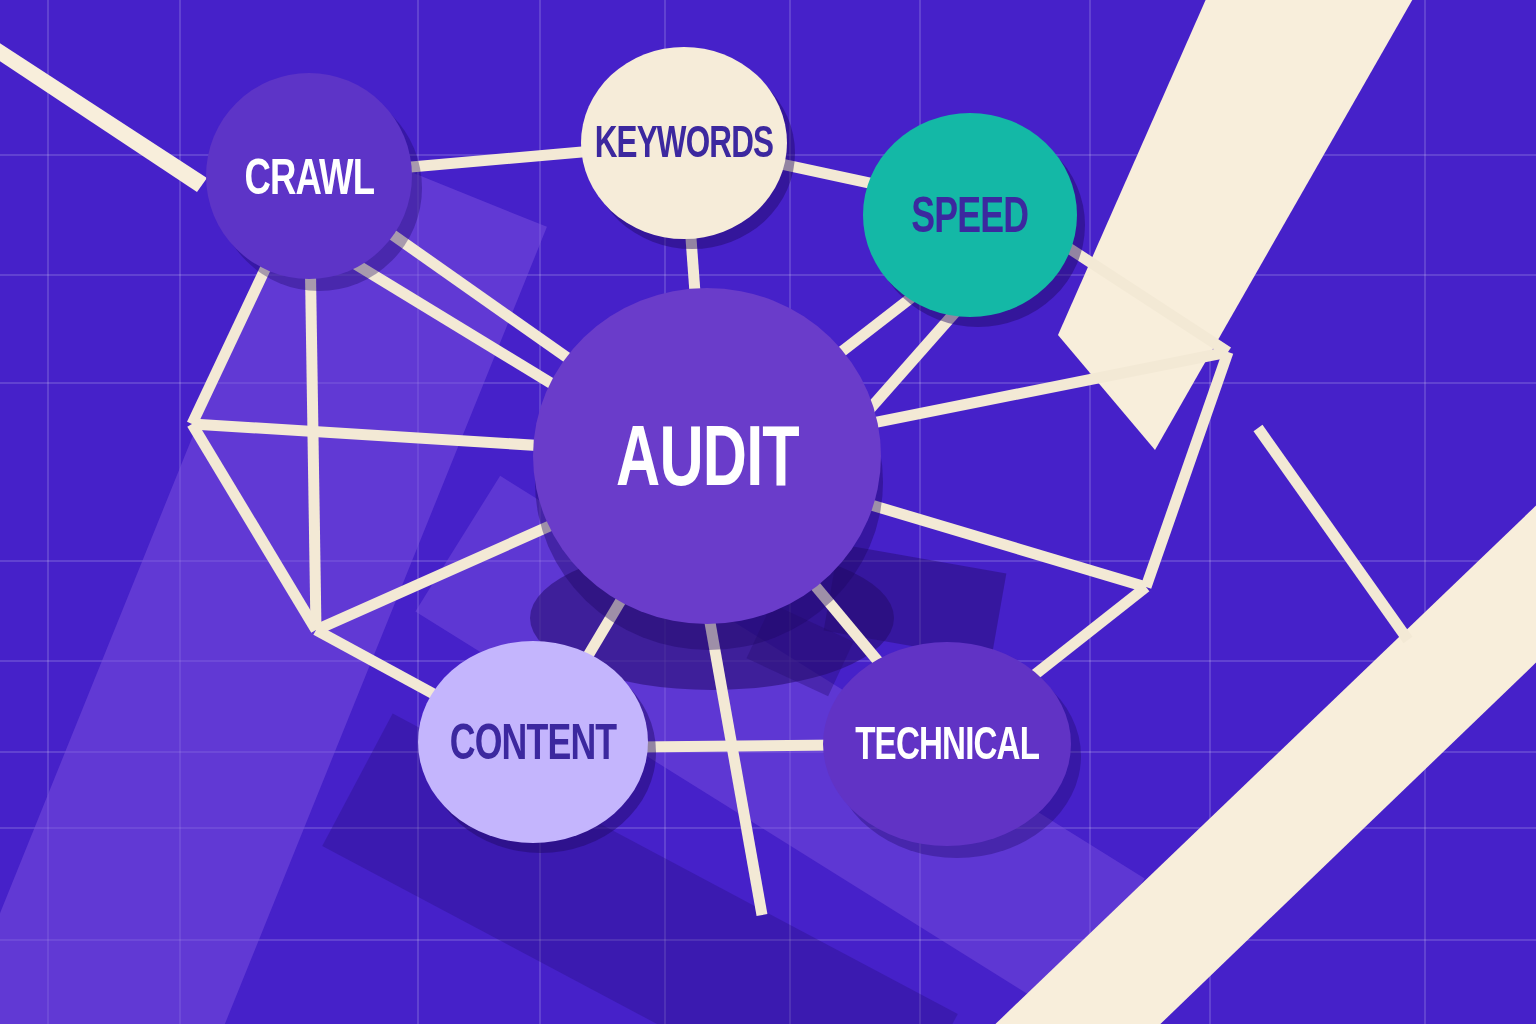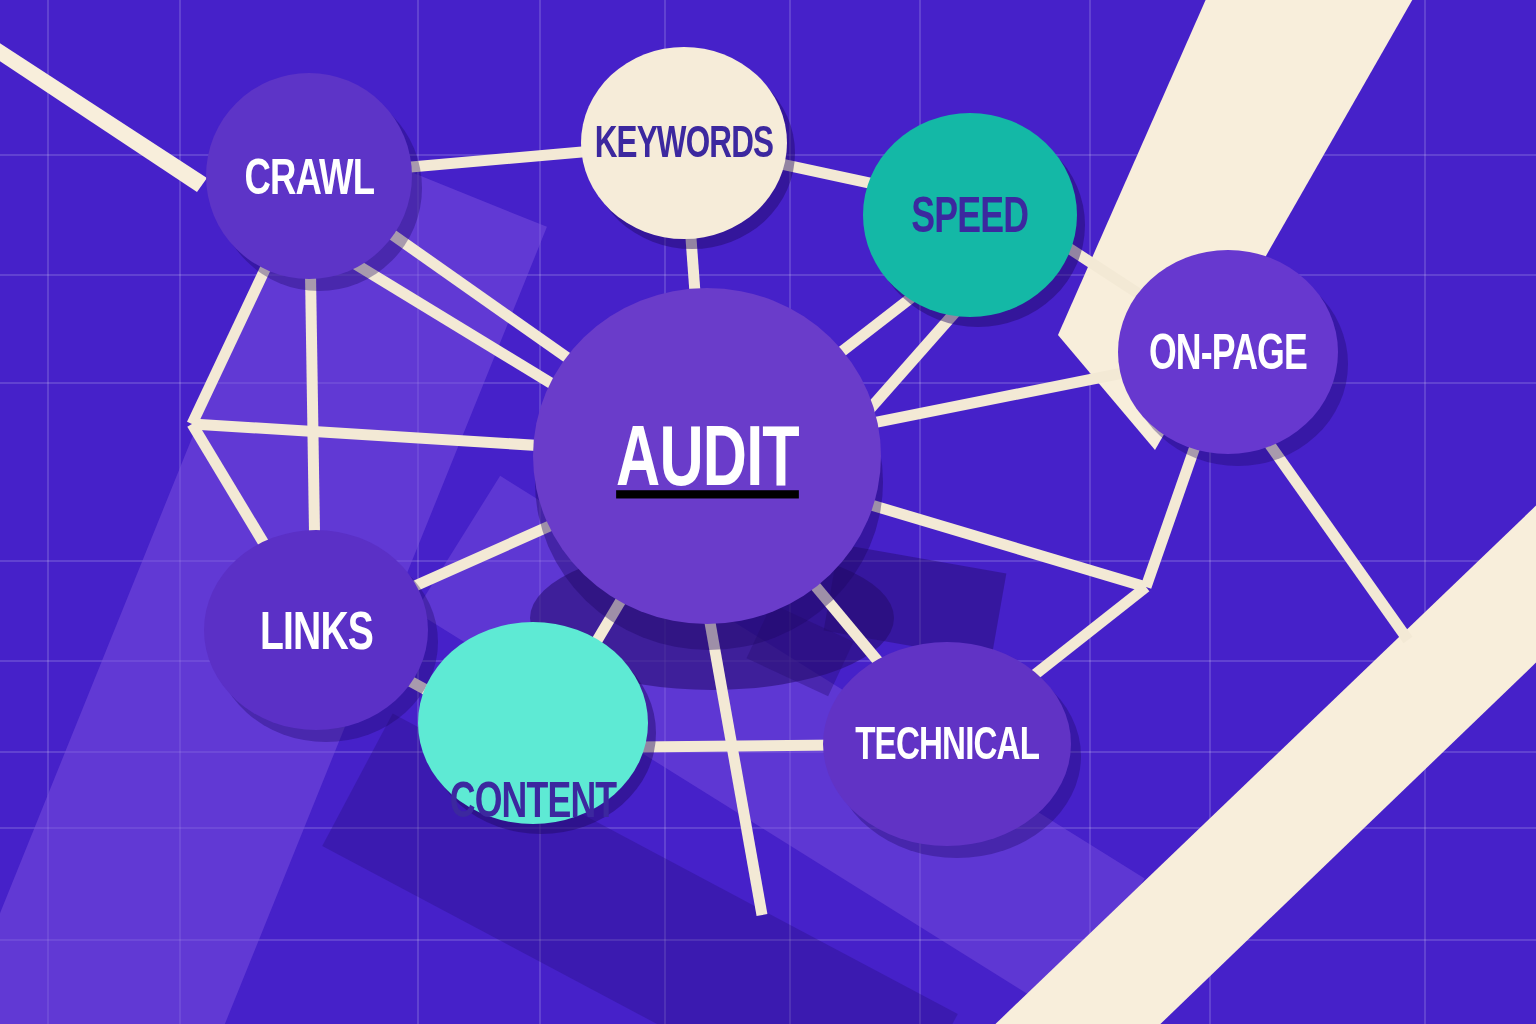--- a/index.html
+++ b/index.html
@@ -77,37 +77,31 @@
       <line x1="533" y1="748" x2="707" y2="456" stroke="#f3e9d5" stroke-width="11"></line>
       <line x1="533" y1="748" x2="947" y2="744" stroke="#f3e9d5" stroke-width="11"></line>
       <line x1="947" y1="744" x2="707" y2="456" stroke="#f3e9d5" stroke-width="11"></line>
       <line x1="1146" y1="587" x2="707" y2="456" stroke="#f3e9d5" stroke-width="11"></line>
       <line x1="1146" y1="587" x2="947" y2="744" stroke="#f3e9d5" stroke-width="11"></line>
       <line x1="352" y1="262" x2="618" y2="424" stroke="#f3e9d5" stroke-width="11"></line>
       <line x1="966" y1="300" x2="846" y2="436" stroke="#f3e9d5" stroke-width="11"></line>
       <line x1="1258" y1="428" x2="1408" y2="640" stroke="#f3e9d5" stroke-width="11"></line>
       <line x1="706" y1="600" x2="762" y2="915" stroke="#f3e9d5" stroke-width="11"></line>
     </svg>
-    <div class="node purple center" style="left: 533px; top: 288px; width: 348px; height: 336px; background: rgb(106, 60, 202); text-decoration: underline;">
+    <div class="node purple center" style="left: 533px; top: 288px; width: 348px; height: 336px; background: rgb(106, 60, 202);">
       <span class="node-label" style="font-size: 72px; color: rgb(255, 255, 255);">AUDIT</span>
     </div>
     <div class="node cream" style="left: 581px; top: 47px; width: 206px; height: 192px; background: rgb(246, 236, 217);">
       <span class="node-label" style="font-size: 37px; color: rgb(60, 40, 159);">KEYWORDS</span>
     </div>
     <div class="node purple" style="left: 206px; top: 73px; width: 206px; height: 206px; background: rgb(93, 52, 199);">
       <span class="node-label" style="font-size: 43px; color: rgb(255, 255, 255);">CRAWL</span>
     </div>
     <div class="node cream" style="left: 863px; top: 113px; width: 214px; height: 204px; background: #14b8a6;">
       <span class="node-label" style="font-size: 42px; color: rgb(60, 40, 159);">SPEED</span>
     </div>
-    <div class="node purple" style="left: 1118px; top: 250px; width: 220px; height: 204px; background: rgb(103, 56, 207);">
-      <span class="node-label" style="font-size: 42px; color: rgb(255, 255, 255);">ON-PAGE</span>
-    </div>
-    <div class="node purple" style="left: 204px; top: 530px; width: 224px; height: 200px; background: rgb(91, 48, 198);">
-      <span class="node-label" style="font-size: 46px; color: rgb(255, 255, 255);">LINKS</span>
-    </div>
-    <div class="node cream" style="left: 418px; top: 622px; width: 230px; height: 202px; background: #5eead4; align-items: flex-end;">
+    <div class="node cream" style="left: 418px; top: 641px; width: 230px; height: 202px; background: #c4b5fd;">
       <span class="node-label" style="font-size: 42px; color: rgb(60, 40, 159);">CONTENT</span>
     </div>
     <div class="node purple" style="left: 823px; top: 642px; width: 248px; height: 204px; background: rgb(97, 51, 197); align-items: center;">
       <span class="node-label" style="font-size: 39px; color: rgb(255, 255, 255);">TECHNICAL</span>
     </div>
   </div>
 
 </body></html>

